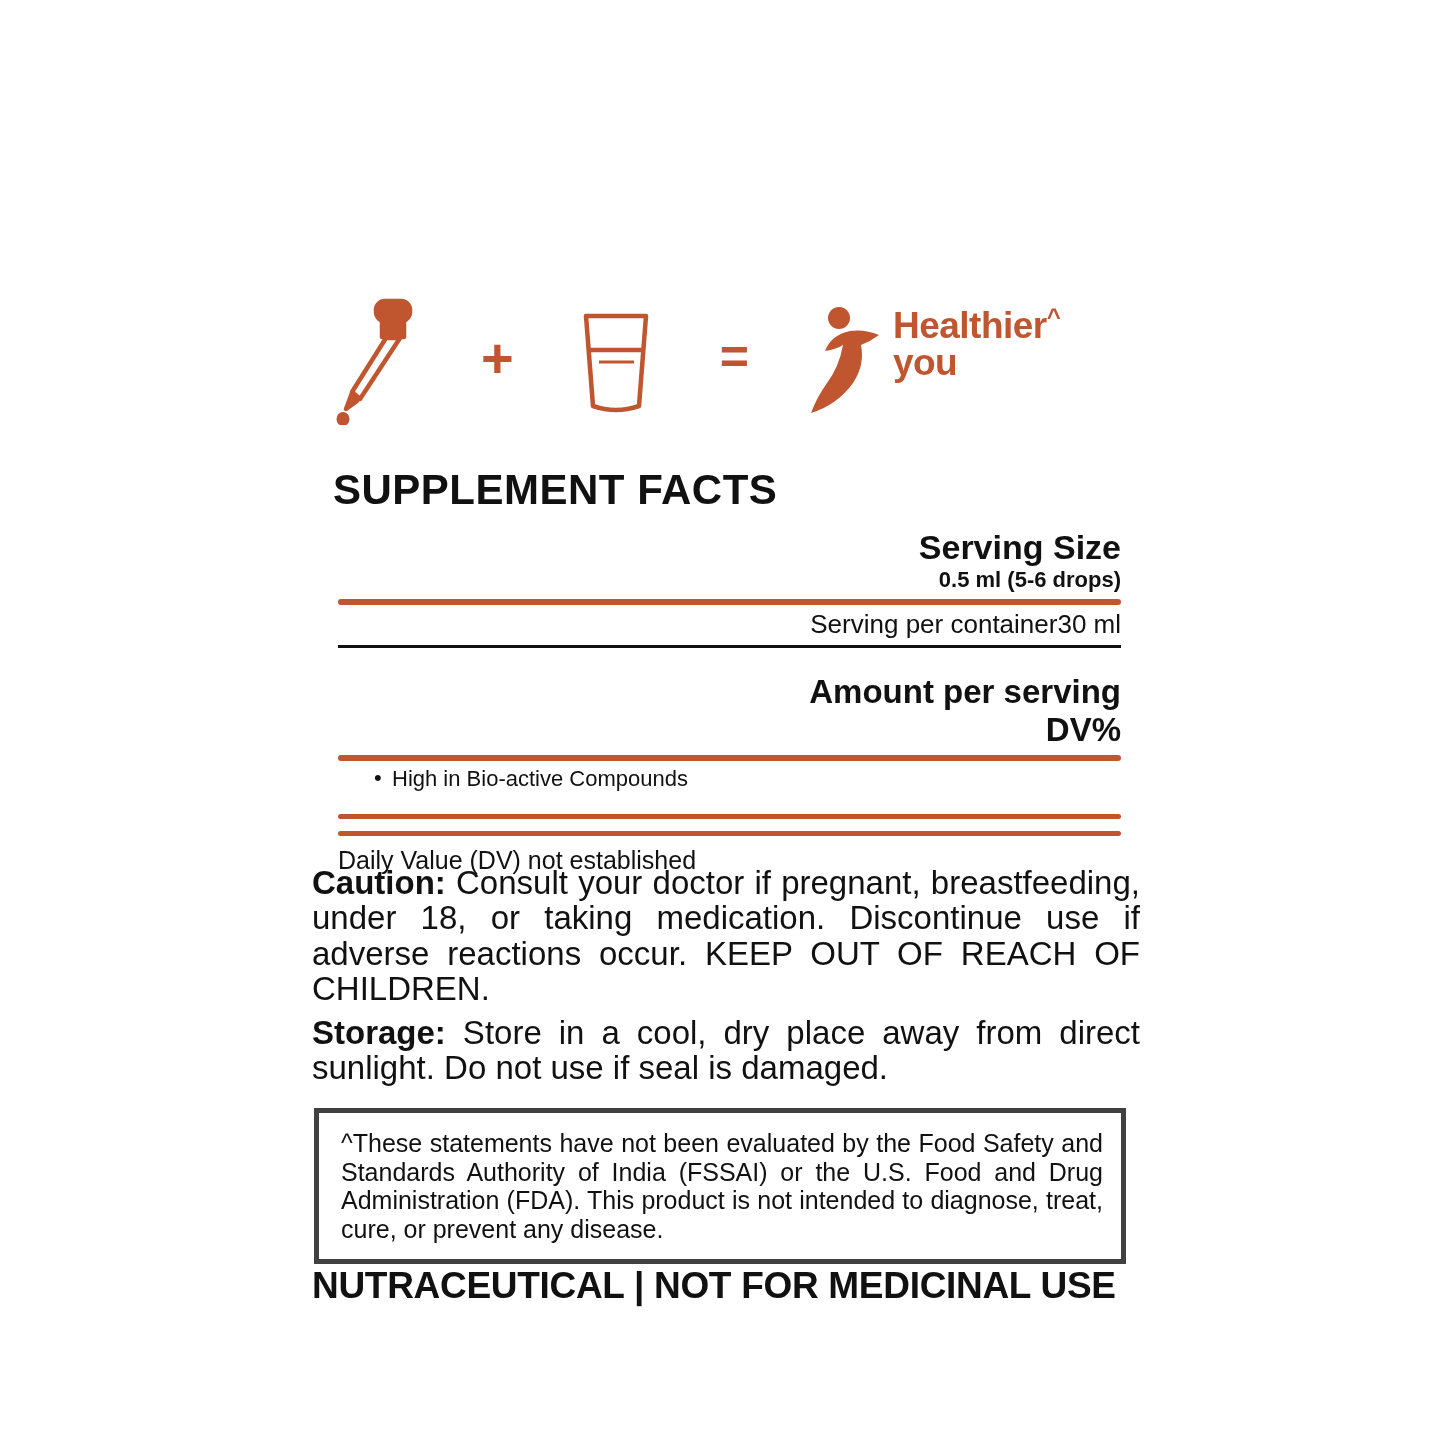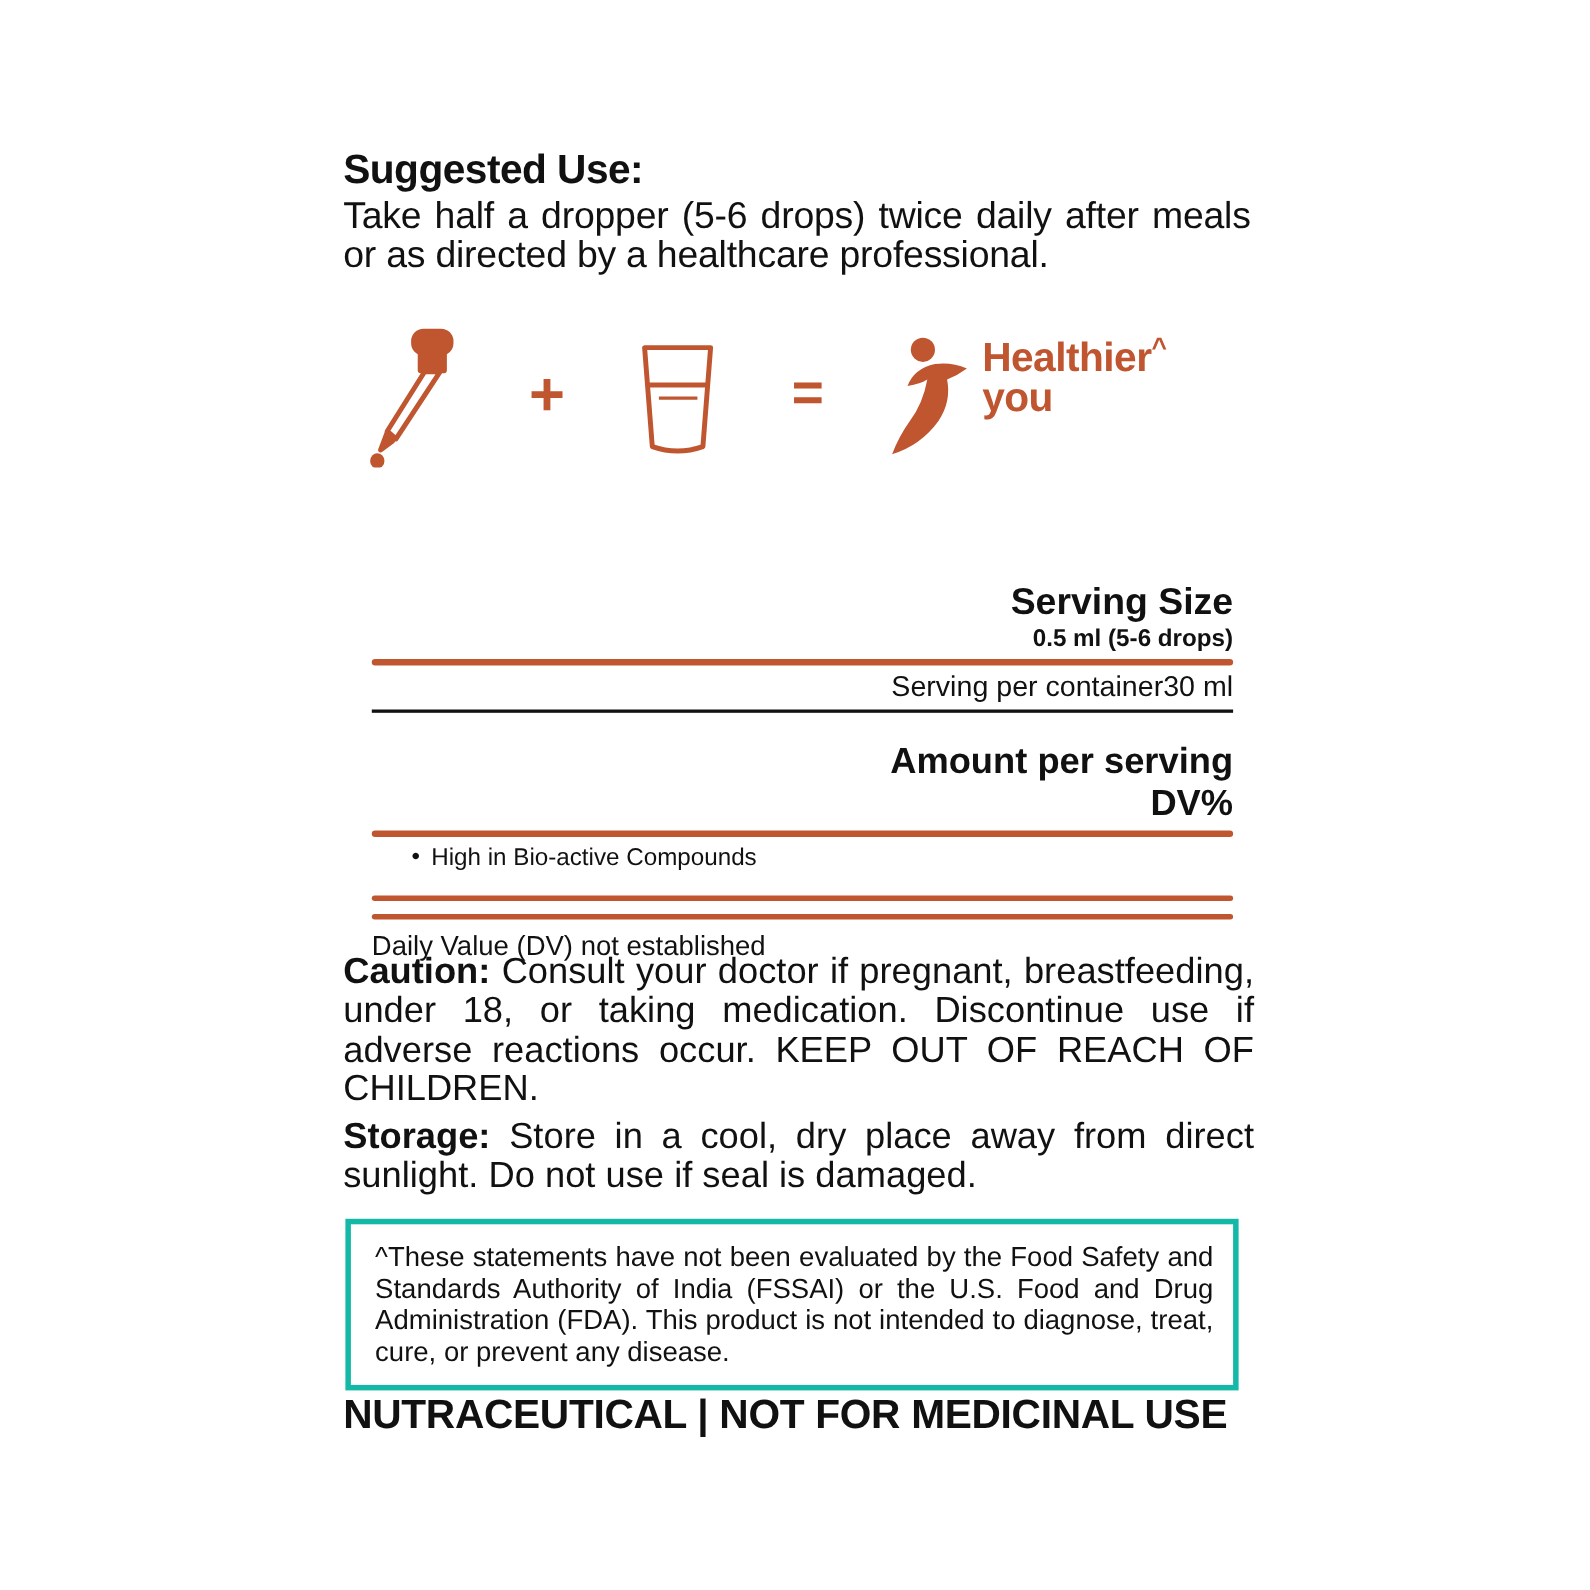--- a/index.html
+++ b/index.html
@@ -227,21 +227,21 @@
     text-align: justify;
     text-align-last: left;
   }
 
   
   .disclaimer {
     position: absolute;
     left: 314px;
     top: 1108px;
     width: 812px;
-    border: 5px solid #14b8a6;
+    border: 5px solid #404040;
     padding: 16px 18px 16px 22px;
     box-sizing: border-box;
   }
   .disclaimer p {
     margin: 0;
     font-size: 25px;
     line-height: 1.14;
     text-align: justify;
     text-align-last: left;
   }
@@ -254,24 +254,20 @@
     font-size: 37px;
     font-weight: bold;
     letter-spacing: -0.3px;
   }
 </style>
 </head>
 <body>
 
 <div class="page">
 
-  <div class="suggested-block">
-    <div class="suggested-title">Suggested Use:</div>
-    <p class="suggested-text">Take half a dropper (5-6 drops) twice daily after meals or as directed by a healthcare professional.</p>
-  </div>
 
   <div class="equation">
 
     <div class="eq-dropper">
       <svg viewBox="0 0 96 128" width="96" height="128" aria-hidden="true">
         <g fill="none" stroke="#c0562f" stroke-width="4.5" stroke-linecap="round" stroke-linejoin="round">
           <rect x="46" y="4" width="34" height="20" rx="9" fill="#c0562f" stroke="#c0562f"></rect>
           <path d="M52 25 L74 25 L74 40 L52 40 Z" fill="#c0562f" stroke="#c0562f"></path>
           <path d="M56 41 L70 41 L30 102 L22 95 Z" fill="#ffffff"></path>
           <path d="M22 96 L16 112 L27 104 Z" fill="#c0562f" stroke="#c0562f"></path>
@@ -302,20 +298,21 @@
         </svg>
       </div>
       <div class="brand-text">
         <div><span>Healthier</span><sup>^</sup></div>
         <div>you</div>
       </div>
     </div>
 
   </div>
 
+  <div class="facts-title">SUPPLEMENT FACTS</div>
 
   <div class="facts-table">
 
     <div class="row">
       <span class="serving-size-label">Serving Size</span>
       <span class="serving-size-value">0.5 ml (5-6 drops)</span>
     </div>
 
     <div class="rule"></div>
 

